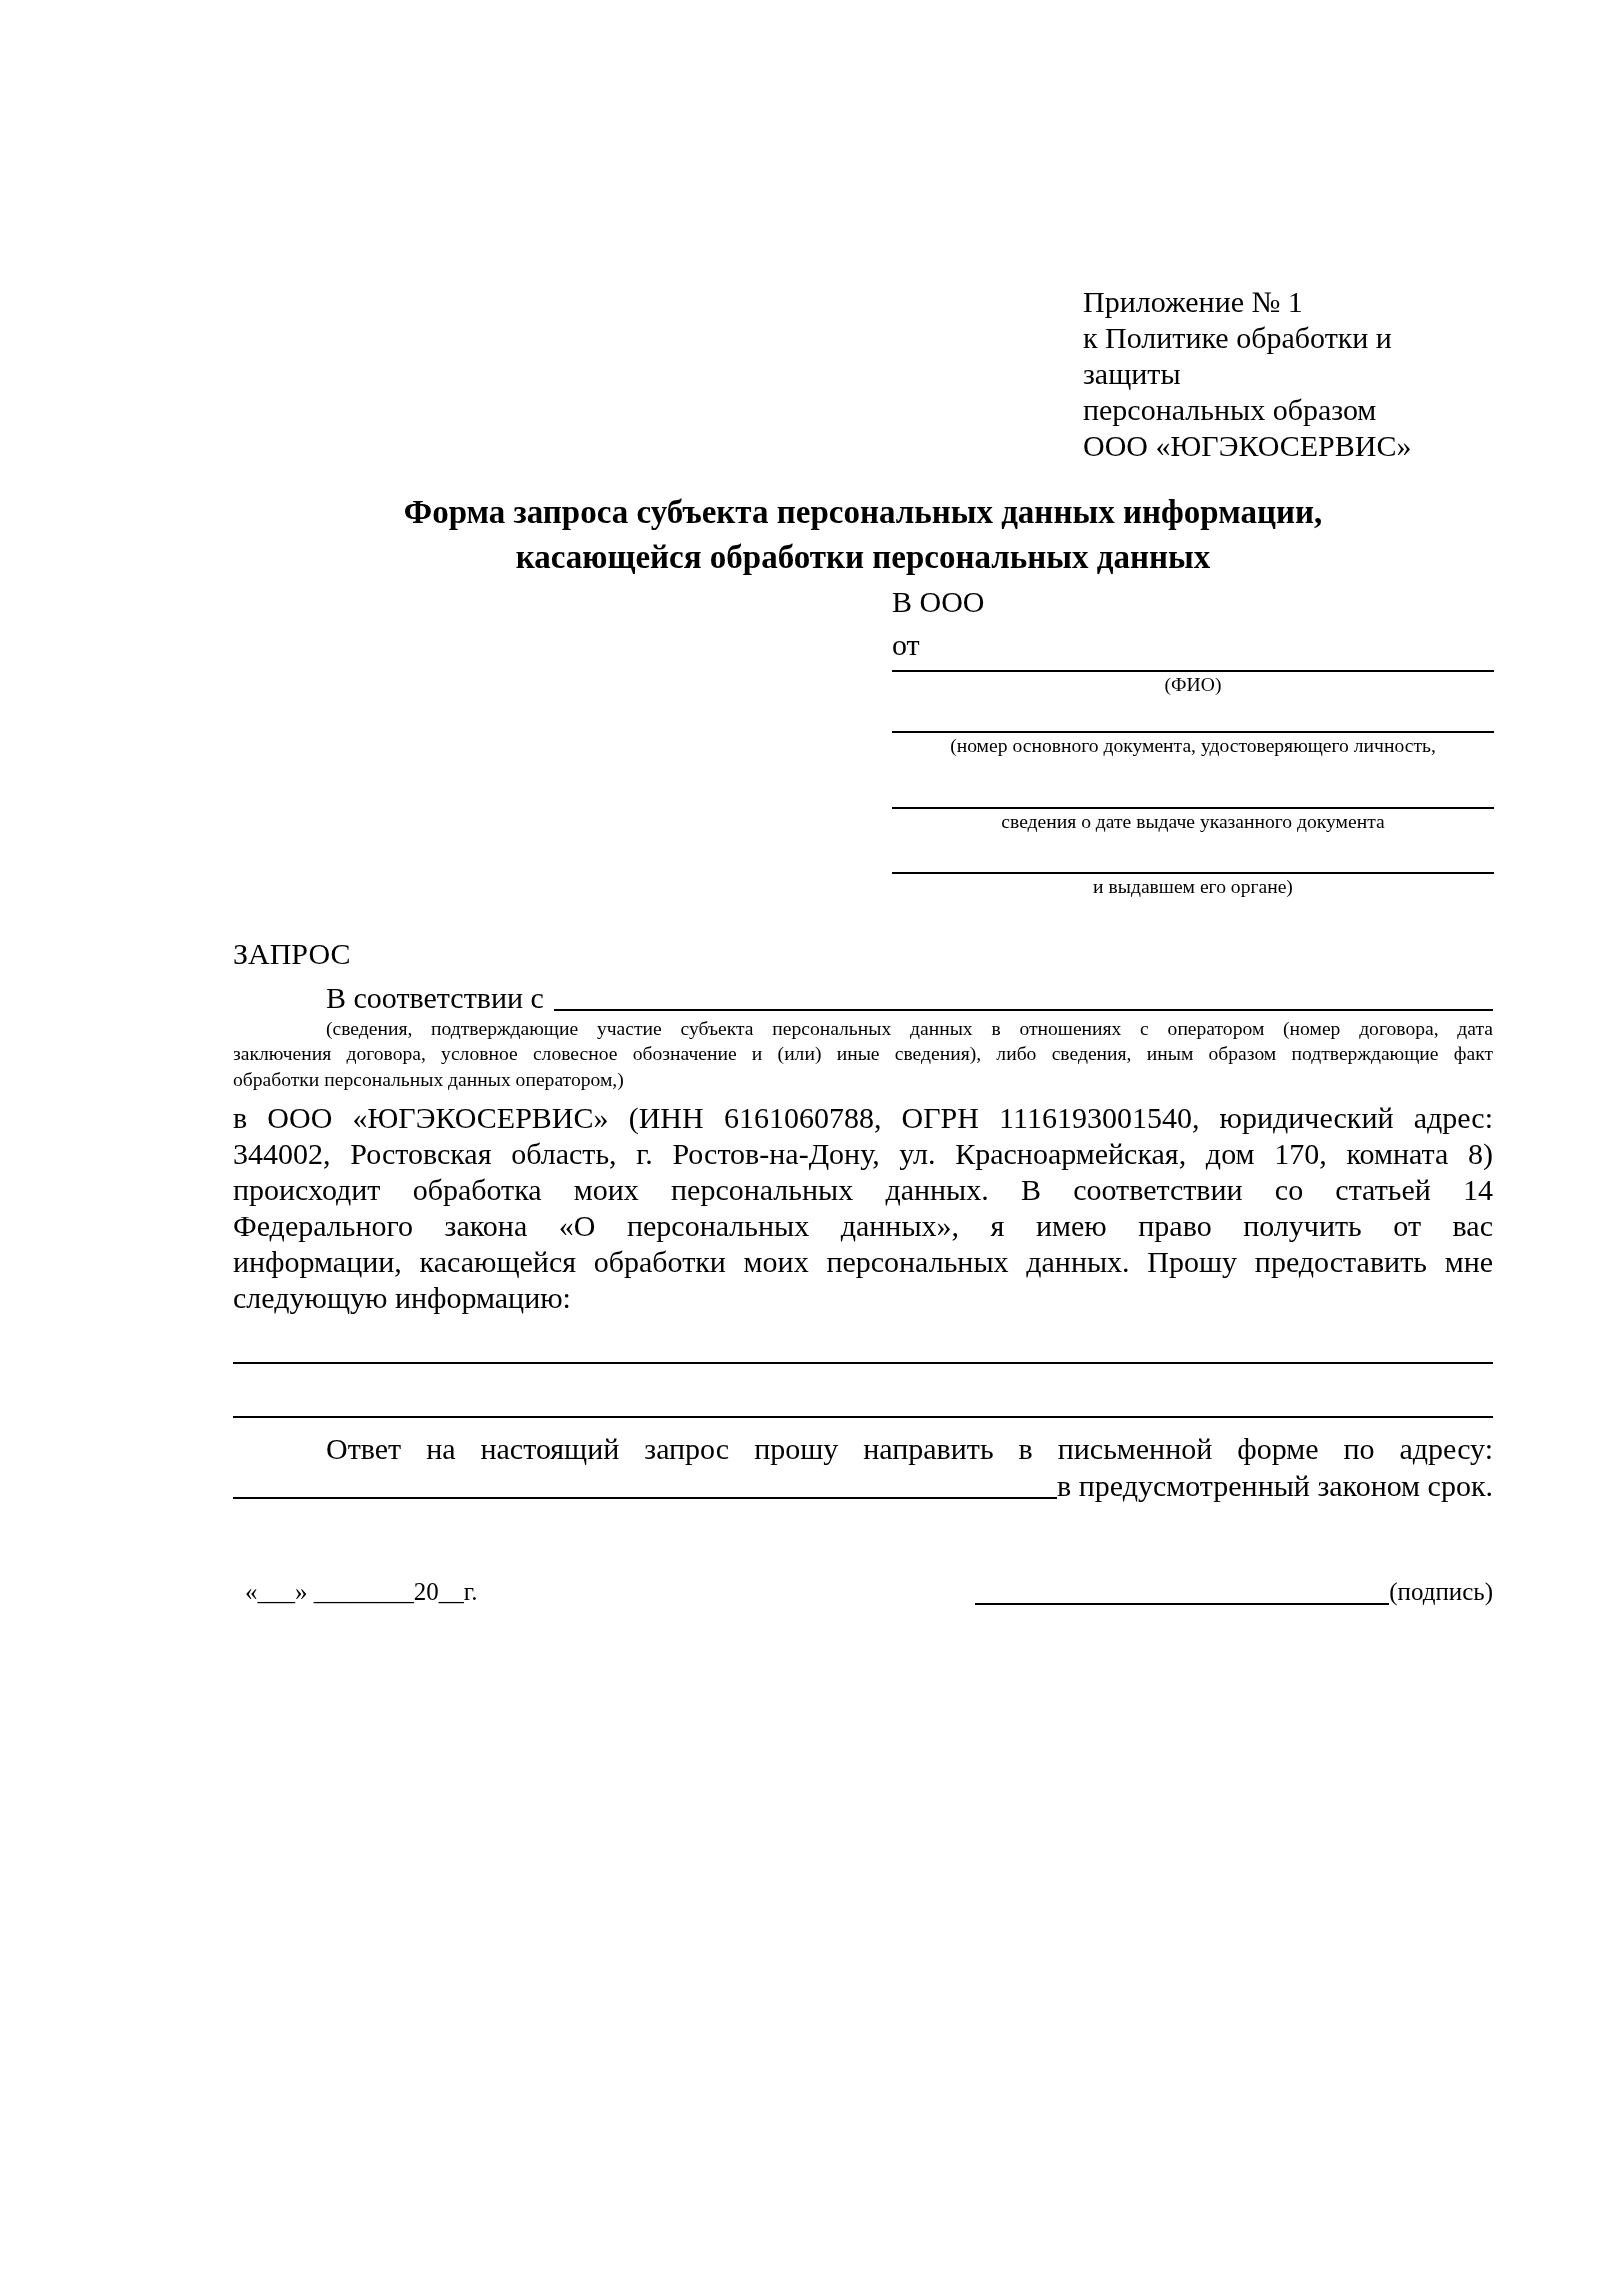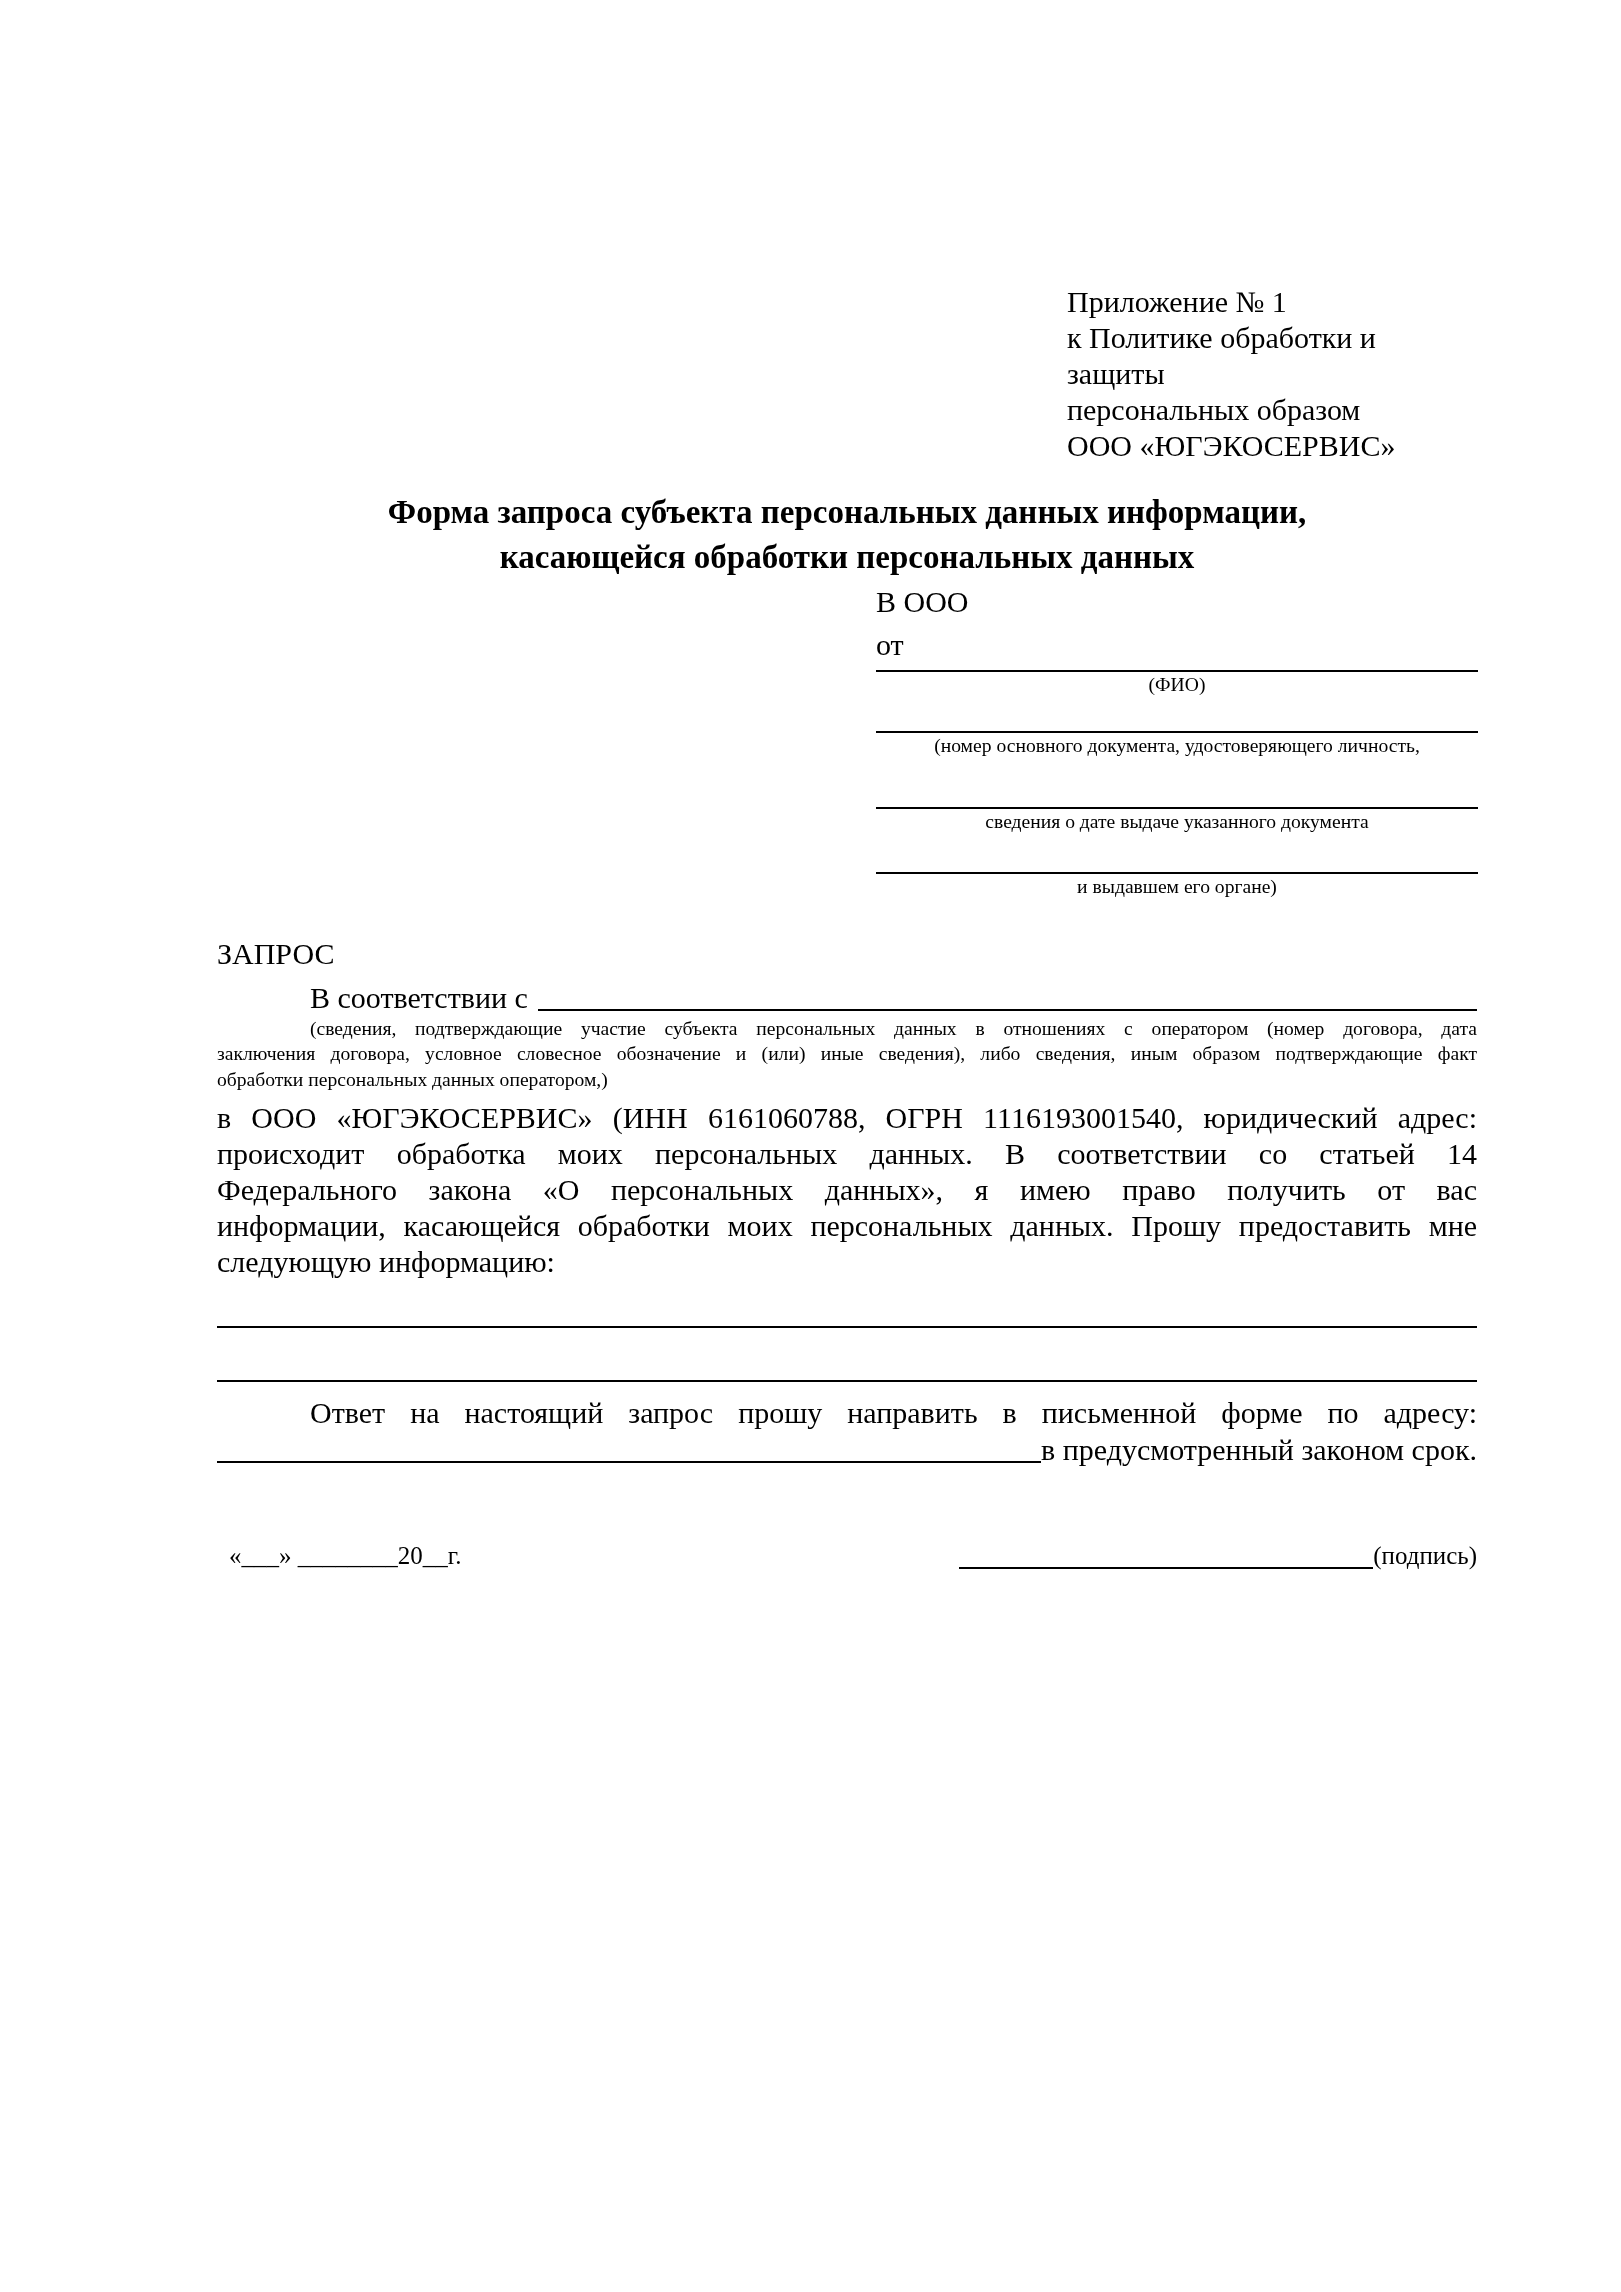--- a/index.html
+++ b/index.html
@@ -7,21 +7,21 @@
     position: relative;
     width: 1621px;
     height: 2293px;
     background: #ffffff;
     color: #000000;
     font-family: "Liberation Serif", serif;
     overflow: hidden;
   }
   .content {
     position: absolute;
-    left: 217px;
+    left: 233px;
     top: 284px;
     width: 1260px;
   }
 
   
   .appendix {
     margin-left: 850px;
     font-size: 30px;
     line-height: 36px;
   }
@@ -169,20 +169,21 @@
     </div>
 
     <div class="note">
       <div class="note-line indent">(сведения, подтверждающие участие субъекта персональных данных в отношениях с оператором (номер договора, дата</div>
       <div class="note-line">заключения договора, условное словесное обозначение и (или) иные сведения), либо сведения, иным образом подтверждающие факт</div>
       <div class="note-line last">обработки персональных данных оператором,)</div>
     </div>
 
     <div class="body-par">
       <div class="body-line">в ООО «ЮГЭКОСЕРВИС» (ИНН 6161060788, ОГРН 1116193001540, юридический адрес:</div>
+      <div class="body-line">344002, Ростовская область, г. Ростов-на-Дону, ул. Красноармейская, дом 170, комната 8)</div>
       <div class="body-line">происходит обработка моих персональных данных. В соответствии со статьей 14</div>
       <div class="body-line">Федерального закона «О персональных данных», я имею право получить от вас</div>
       <div class="body-line">информации, касающейся обработки моих персональных данных. Прошу предоставить мне</div>
       <div class="body-line last">следующую информацию:</div>
     </div>
 
     <div class="rule r1"></div>
     <div class="rule r2"></div>
 
     <div class="reply-line1">Ответ на настоящий запрос прошу направить в письменной форме по адресу:</div>

